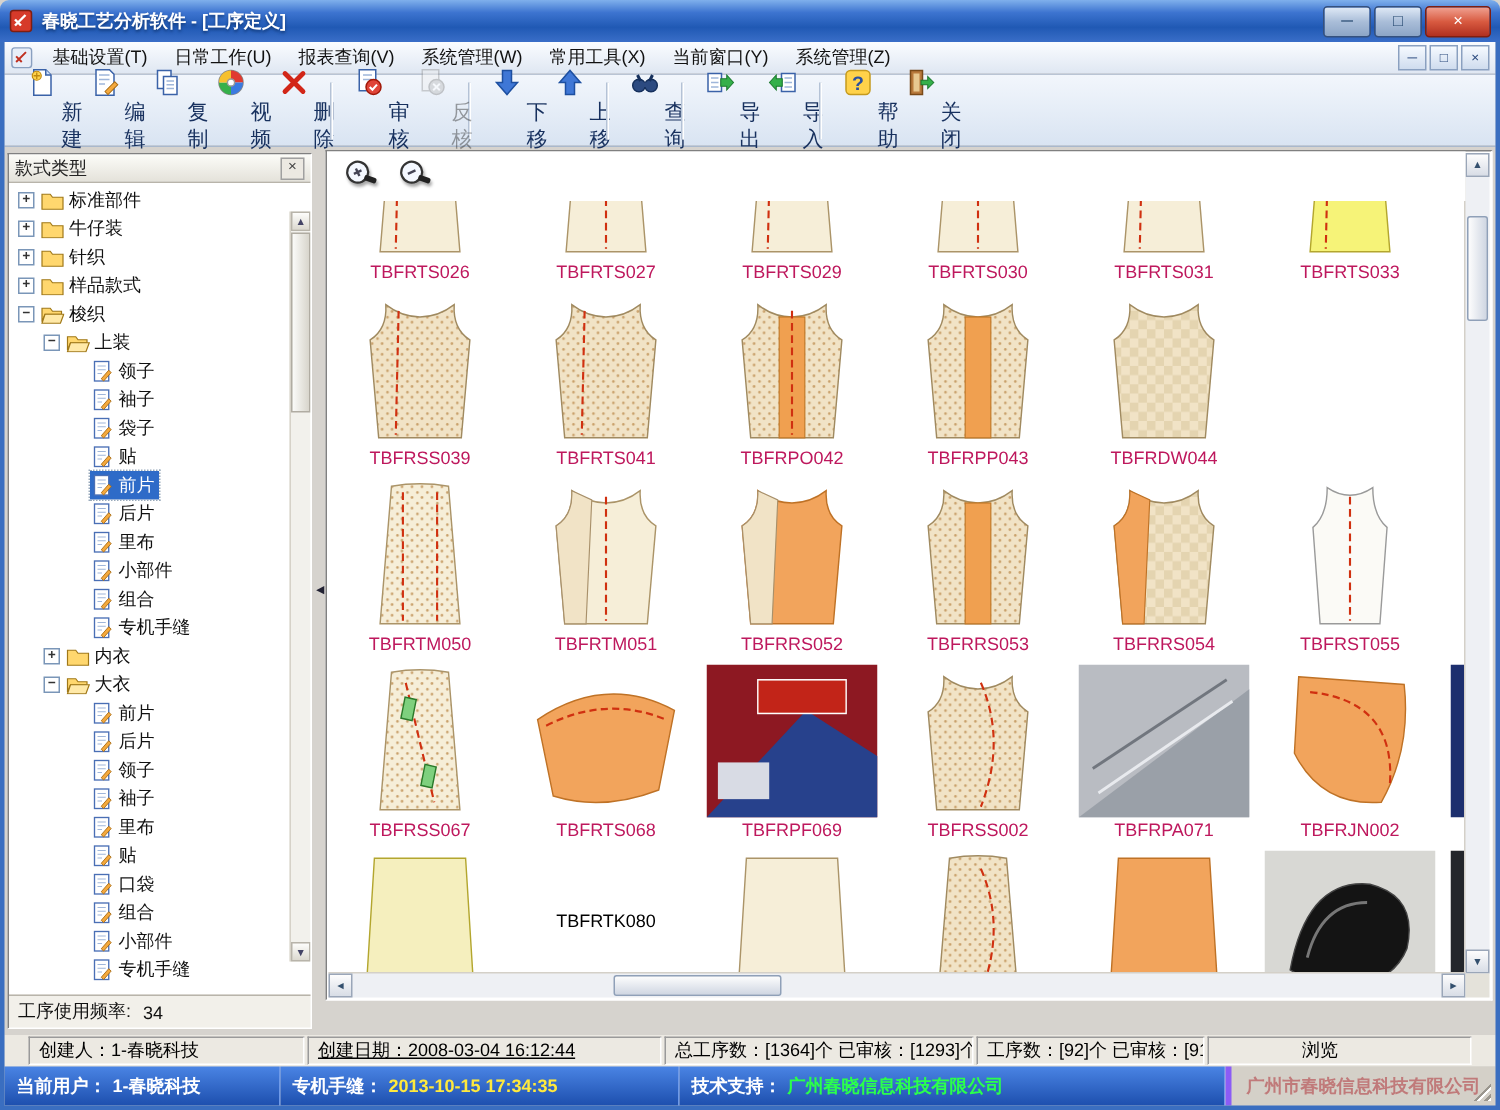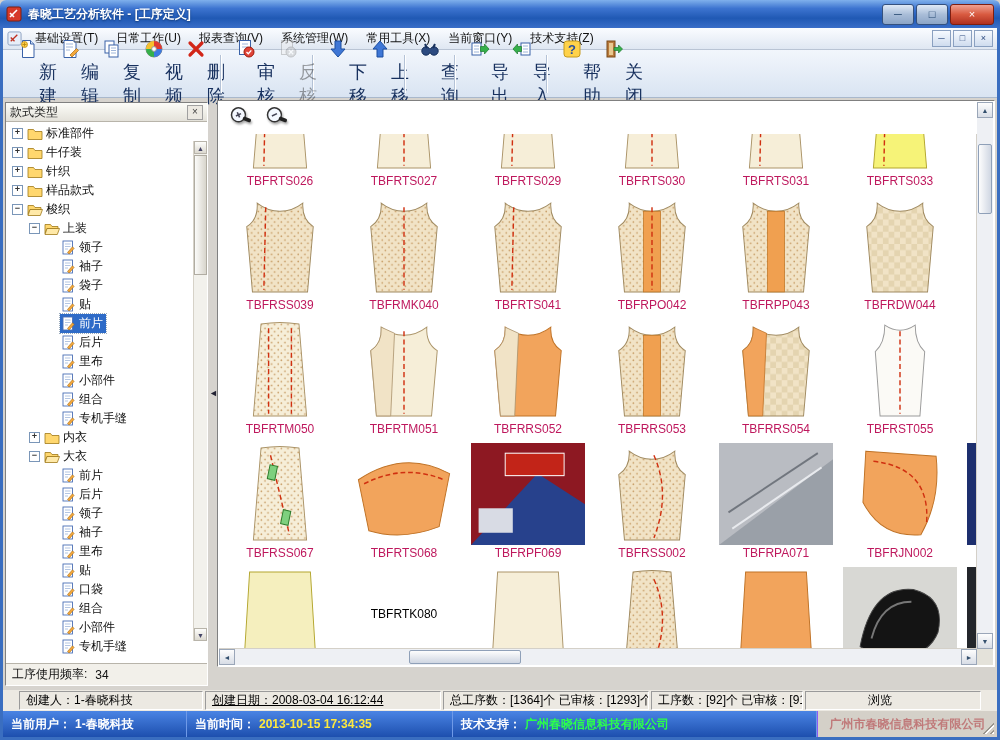--- a/index.html
+++ b/index.html
@@ -29,21 +29,21 @@
   .mdi-btns{margin-left:auto;display:flex;gap:2px;}
   .mdi-btn{width:17px;height:15px;border:1px solid #8aa0c0;background:linear-gradient(#f6faff,#cfdcee);
     display:flex;align-items:center;justify-content:center;font-size:9px;line-height:9px;color:#2c4a7e;}
 
   
   .toolbar{position:absolute;left:3px;right:3px;top:50px;height:48px;background:linear-gradient(#f2f6fc,#d9e4f2);
     border-bottom:1px solid #a9b8cc;display:flex;align-items:center;padding:0 4px;box-sizing:border-box;}
   .tb-btn{width:40px;height:44px;display:flex;flex-direction:column;align-items:center;justify-content:center;gap:1px;
     border:1px solid transparent;border-radius:3px;cursor:default;}
   .tb-btn svg{width:20px;height:20px;display:block;}
-  .tb-label{font-size:18px;color:#17305e;margin-left:40px;}
+  .tb-label{font-size:14px;color:#17305e;margin-left:40px;}
   .tb-btn.disabled{opacity:.45;filter:grayscale(1);}
   .tb-sep{width:1px;height:38px;background:#b4c2d6;border-right:1px solid #fff;margin:0 3px;}
 
   
   .sidebar{position:absolute;left:5px;top:102px;width:203px;height:584px;background:#fff;
     border:1px solid;border-color:#808080 #fff #fff #808080;box-sizing:border-box;display:flex;flex-direction:column;}
   .sb-header{height:18px;background:linear-gradient(#fcfcf8,#e4e2da);border-bottom:1px solid #b8b4aa;
     display:flex;align-items:center;padding:0 4px;color:#222;}
   .sb-close{margin-left:auto;width:14px;height:13px;border:1px solid #a0a0a0;background:#ece9e2;font-size:10px;line-height:11px;
     text-align:center;color:#444;}
@@ -101,21 +101,21 @@
   .status1{position:absolute;left:3px;right:3px;top:690px;height:21px;background:#ece9e2;display:flex;align-items:stretch;gap:2px;padding:1px 16px;box-sizing:border-box;}
   .s1-panel{border:1px solid;border-color:#9a9a9a #fff #fff #9a9a9a;display:flex;align-items:center;padding:0 6px;color:#000;white-space:nowrap;overflow:hidden;box-sizing:border-box;}
   .s1-w1{width:184px;} .s1-w2{width:236px;text-decoration:underline;} .s1-w3{width:206px;} .s1-w4{width:152px;} .s1-w5{flex:1;padding-left:62px;}
   .status2{position:absolute;left:3px;right:3px;top:711px;height:26px;display:flex;align-items:stretch;}
   .s2-panel{background:linear-gradient(#4a84e4,#1d4fae);border-right:1px solid #6f9ae8;display:flex;align-items:center;padding:0 8px;
     color:#fff;font-weight:bold;white-space:nowrap;box-sizing:border-box;}
   .s2-w1{width:184px;} .s2-w2{width:266px;} .s2-w3{width:364px;}
   .s2-time{color:#ffe93d;margin-left:4px;}
   .s2-user{margin-left:4px;}
   .s2-support{color:#2bff4b;margin-left:4px;}
-  .s2-gray{flex:1;background:#d4d0c8;display:flex;align-items:center;justify-content:center;position:relative;border-left:1px solid #8b5cf6;}
+  .s2-gray{flex:1;background:#d4d0c8;display:flex;align-items:center;justify-content:center;position:relative;border-left:4px solid #8b5cf6;}
   .s2-company{color:#c07a7a;font-weight:bold;}
   .grip{position:absolute;right:3px;bottom:3px;width:13px;height:13px;
     background:repeating-linear-gradient(135deg,#9a968e 0 1.5px,#fff 1.5px 3px,transparent 3px 5px);
     clip-path:polygon(100% 0,100% 100%,0 100%);}
 </style>
 </head>
 <body>
 
 <div class="window">
   <div class="frame frame-l"></div>
@@ -137,21 +137,21 @@
     </span>
   </div>
 
   <div class="menubar">
     <span class="menu-appicon">
       <svg width="15" height="15" viewBox="0 0 16 16">
           <rect x="1" y="1" width="14" height="14" rx="2" fill="#e8eef8" stroke="#8aa0c0"></rect>
           <path d="M4 11 L11 4 M4 7 L8 11" stroke="#c03020" stroke-width="1.4" fill="none"></path>
         </svg>
     </span>
-    <span id="menu-items"><span class="menu-item">基础设置(T)</span><span class="menu-item">日常工作(U)</span><span class="menu-item">报表查询(V)</span><span class="menu-item">系统管理(W)</span><span class="menu-item">常用工具(X)</span><span class="menu-item">当前窗口(Y)</span><span class="menu-item">技术支持(Z)</span></span>
+    <span id="menu-items"><span class="menu-item">基础设置(T)</span><span class="menu-item">日常工作(U)</span><span class="menu-item">报表查询(V)</span><span class="menu-item">系统管理(W)</span><span class="menu-item">常用工具(X)</span><span class="menu-item">当前窗口(Y)</span><span class="menu-item">系统管理(Z)</span></span>
     <span class="mdi-btns" id="mdi-btns">
         <span class="mdi-btn">─</span>
         <span class="mdi-btn">□</span>
         <span class="mdi-btn">×</span>
       </span>
   </div>
 
   <div class="toolbar" id="toolbar">
       <div class="tb-btn">
         <span>
@@ -750,34 +750,20 @@
                     </pattern>
                     <path d="M36,8 Q47,16 60,16 Q73,16 84,8 Q83,24 95,31 L89,95 L31,95 L25,31 Q37,24 36,8 Z" fill="url(#px1_0)" stroke="#a08a60" stroke-width="1"></path>
                     <line x1="45" y1="12" x2="43" y2="93" class="rd"></line>
                   </svg>
                 </div>
                 <div class="cell-label">TBFRSS039</div>
               </div>
               <div class="grid-cell">
                 <div class="thumb">
                   <svg viewBox="0 0 120 100" preserveAspectRatio="none">
-                    <pattern id="px1_1" width="7" height="7" patternUnits="userSpaceOnUse">
-                      <rect width="7" height="7" fill="#f1e3c6"></rect>
-                      <circle cx="2.2" cy="2.2" r="0.9" fill="#c9a06a"></circle>
-                      <circle cx="5.4" cy="5.4" r="0.9" fill="#c9a06a"></circle>
-                    </pattern>
-                    <path d="M36,8 Q47,16 60,16 Q73,16 84,8 Q83,24 95,31 L89,95 L31,95 L25,31 Q37,24 36,8 Z" fill="url(#px1_1)" stroke="#a08a60" stroke-width="1"></path>
-                    <line x1="60" y1="12" x2="60" y2="93" class="rd"></line>
-                  </svg>
-                </div>
-                <div class="cell-label">TBFRMK040</div>
-              </div>
-              <div class="grid-cell">
-                <div class="thumb">
-                  <svg viewBox="0 0 120 100" preserveAspectRatio="none">
                     <pattern id="px1_2" width="7" height="7" patternUnits="userSpaceOnUse">
                       <rect width="7" height="7" fill="#f1e3c6"></rect>
                       <circle cx="2.2" cy="2.2" r="0.9" fill="#c9a06a"></circle>
                       <circle cx="5.4" cy="5.4" r="0.9" fill="#c9a06a"></circle>
                     </pattern>
                     <path d="M36,8 Q47,16 60,16 Q73,16 84,8 Q83,24 95,31 L89,95 L31,95 L25,31 Q37,24 36,8 Z" fill="url(#px1_2)" stroke="#a08a60" stroke-width="1"></path>
                     <line x1="45" y1="12" x2="43" y2="93" class="rd"></line>
                   </svg>
                 </div>
                 <div class="cell-label">TBFRTS041</div>
@@ -1083,21 +1069,21 @@
         <span>浏览</span>
       </div>
   </div>
 
   <div class="status2">
     <div class="s2-panel s2-w1">
       <span>当前用户：</span>
       <span class="s2-user">1-春晓科技</span>
     </div>
     <div class="s2-panel s2-w2">
-      <span>当前时间：</span>
+      <span>专机手缝：</span>
       <span class="s2-time">2013-10-15 17:34:35</span>
     </div>
     <div class="s2-panel s2-w3">
       <span>技术支持：</span>
       <span class="s2-support">广州春晓信息科技有限公司</span>
     </div>
     <div class="s2-gray">
       <span class="s2-company">广州市春晓信息科技有限公司</span>
       <span class="grip"></span>
     </div>

